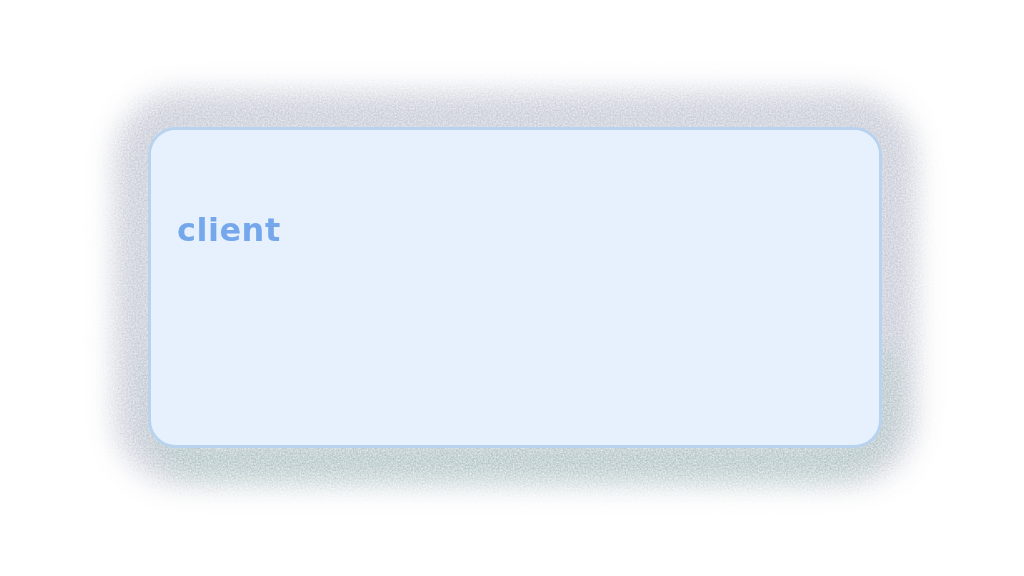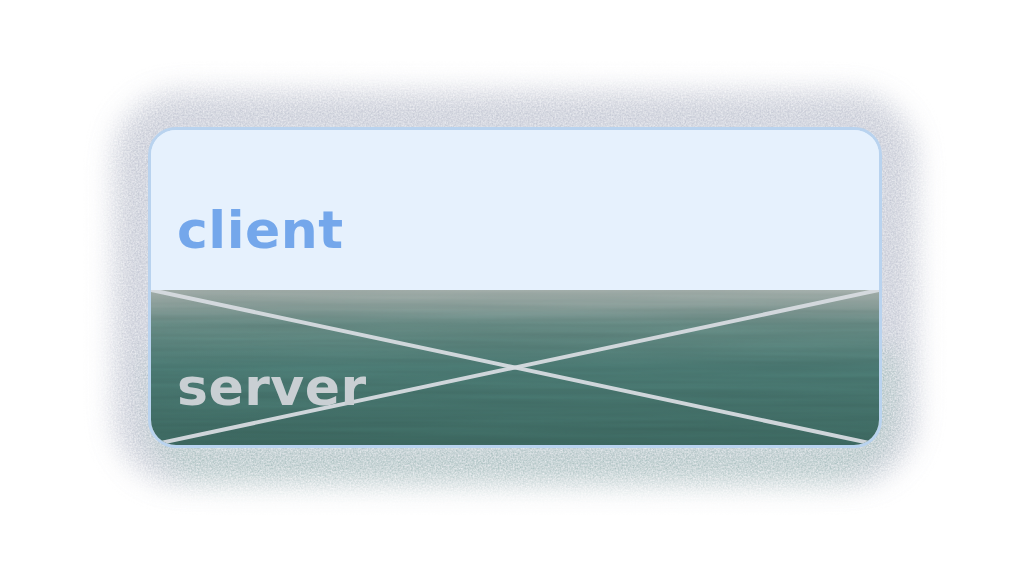--- a/index.html
+++ b/index.html
@@ -37,21 +37,21 @@
   .section{position:relative;display:flex;align-items:center;padding-left:26px;}
   .section.client{height:160px;background:var(--client-bg);}
   .section.server{
     height:155px;
     background:linear-gradient(180deg,
       var(--server-grad-top) 0%,
       var(--server-grad-upper) 22%,
       var(--server-grad-mid) 50%,
       var(--server-grad-bottom) 100%);
   }
-  .label{font-weight:700;font-size:52px;line-height:1;letter-spacing:0.5px;position:relative;z-index:3;margin-top:39px;}
+  .label{font-weight:700;font-size:32px;line-height:1;letter-spacing:0.5px;position:relative;z-index:3;margin-top:39px;}
   .client-label{color:var(--client-text);}
   .server-label{color:var(--server-text);}
   .cross,.server-grain{position:absolute;inset:0;width:100%;height:100%;}
   .cross{z-index:2;}
   .server-grain{z-index:1;opacity:0.5;mix-blend-mode:overlay;}
 </style>
 </head>
 <body>
 
 <div class="stage">
@@ -78,34 +78,15 @@
       <path d="M 170 350 L 170 418 Q 170 462 214 462 L 816 462 Q 878 462 878 402 L 878 350" fill="none" style="stroke:var(--halo-teal)" stroke-width="42" opacity="0.65"></path>
     </g>
   </svg>
 
   <div class="card">
 
     <div class="section client">
       <span class="label client-label">client</span>
     </div>
 
-    <div class="section server">
-
-      <svg class="server-grain" viewBox="0 0 728 155" preserveAspectRatio="none" xmlns="http://www.w3.org/2000/svg" aria-hidden="true">
-        <defs>
-          <filter id="bandNoise" x="0" y="0" width="100%" height="100%">
-            <feTurbulence type="fractalNoise" baseFrequency="0.004 0.16" numOctaves="2" seed="9" result="n"></feTurbulence>
-            <feColorMatrix in="n" type="matrix" values="0 0 0 0 0.85  0 0 0 0 0.88  0 0 0 0 0.88  0 0 0 0.35 0"></feColorMatrix>
-          </filter>
-        </defs>
-        <rect width="728" height="155" filter="url(#bandNoise)"></rect>
-      </svg>
-
-      <svg class="cross" viewBox="0 0 100 100" preserveAspectRatio="none" xmlns="http://www.w3.org/2000/svg" aria-hidden="true">
-        <line x1="0" y1="0" x2="100" y2="100" vector-effect="non-scaling-stroke" style="stroke:var(--cross-line)" stroke-width="4" opacity="0.95"></line>
-        <line x1="100" y1="0" x2="0" y2="100" vector-effect="non-scaling-stroke" style="stroke:var(--cross-line)" stroke-width="4" opacity="0.95"></line>
-      </svg>
-
-      <span class="label server-label">server</span>
-    </div>
 
   </div>
 </div>
 
 </body></html>

